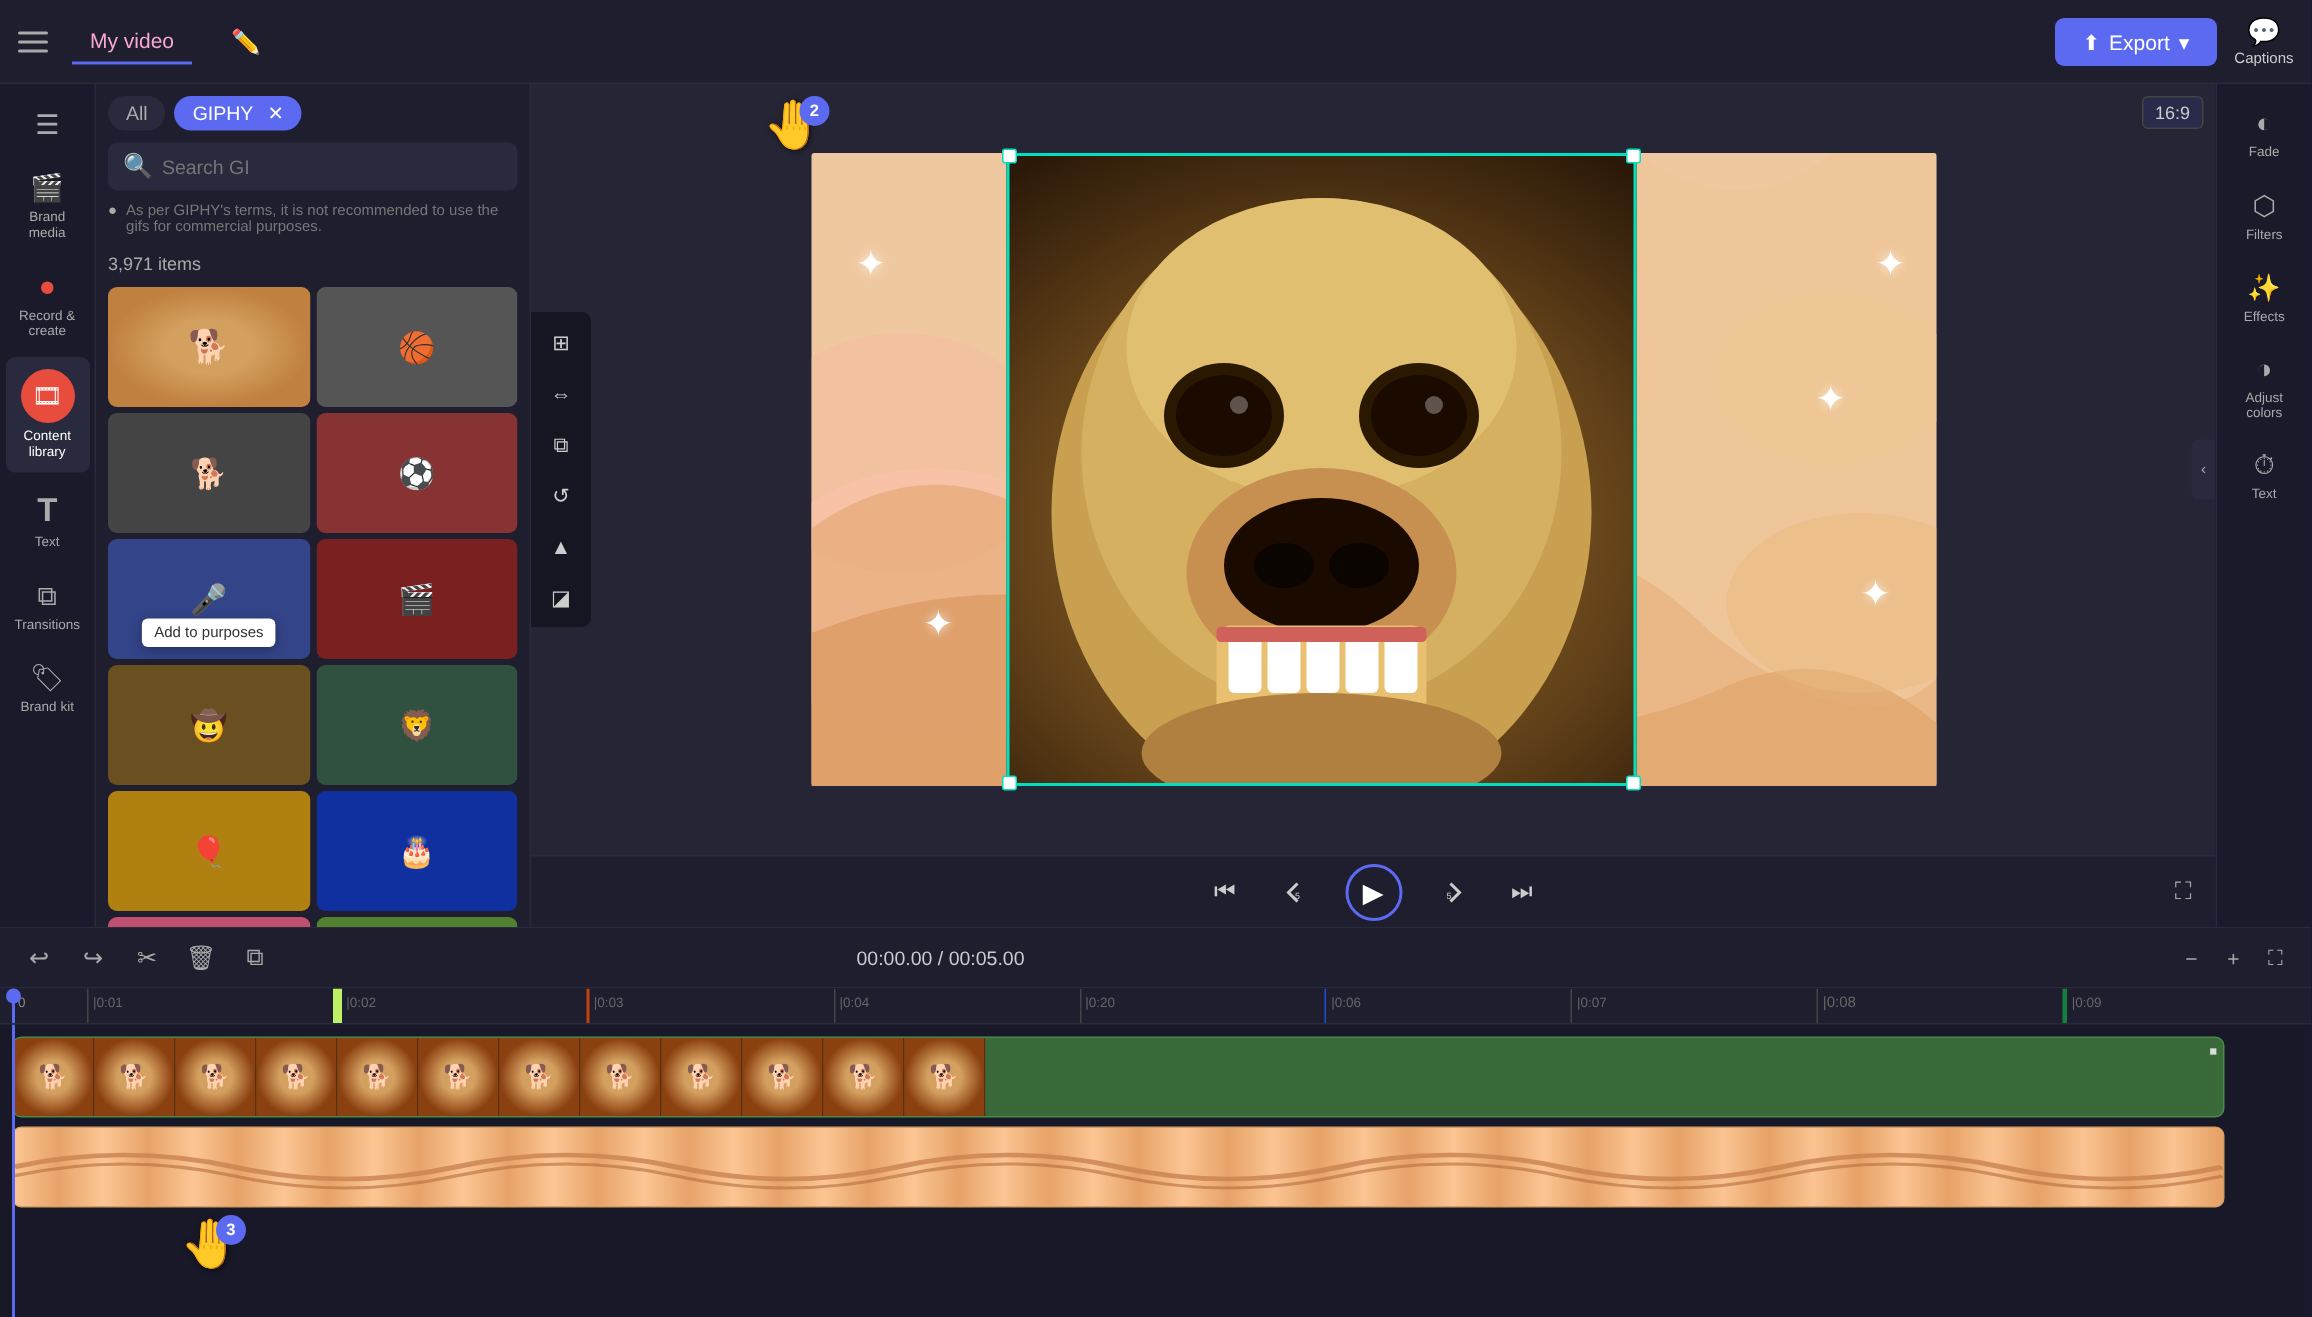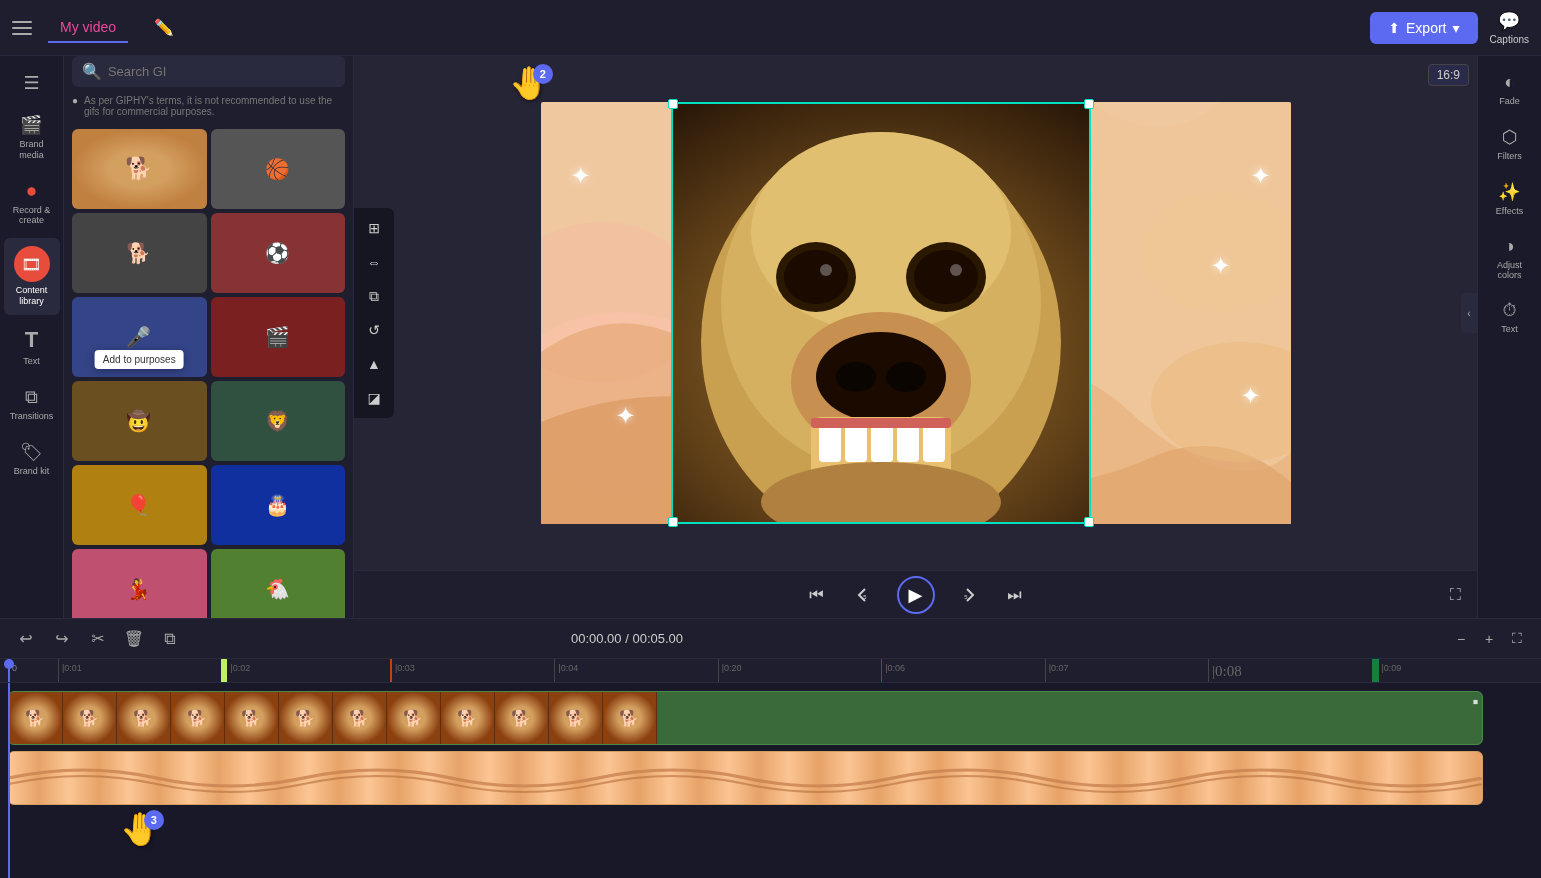--- a/index.html
+++ b/index.html
@@ -33,21 +33,21 @@
       width: 24px; height: 24px;
       display: flex; flex-direction: column; justify-content: center; gap: 4px;
       cursor: pointer;
     }
     .hamburger-icon span {
       display: block; width: 20px; height: 2px; background: #aaa; border-radius: 2px;
     }
     .tab-my-video {
       background: transparent;
       border: none;
-      color: #ec4899;
+      color: #f9a8d4;
       font-size: 14px;
       cursor: pointer;
       padding: 6px 12px;
       border-bottom: 2px solid #5b6af0;
     }
     .top-bar-icons {
       display: flex; align-items: center; gap: 8px; margin-left: 8px;
     }
     .icon-btn {
       background: none; border: none; color: #aaa; cursor: pointer;
@@ -570,28 +570,35 @@
       <span class="nav-icon">⧉</span>
       <span class="nav-item-label">Transitions</span>
     </div>
     <div class="nav-item">
       <span class="nav-icon">🏷</span>
       <span class="nav-item-label">Brand kit</span>
     </div>
   </div>
 
   <div class="panel">
+    <div class="panel-tabs">
+      <button class="panel-tab inactive">All</button>
+      <button class="panel-tab active">
+        GIPHY <span class="close-x">✕</span>
+      </button>
+    </div>
     <div class="search-bar">
       <span style="color:#888;">🔍</span>
       <input type="text" placeholder="Search GI" style="">
     </div>
     <div class="giphy-notice">
       <span class="dot">●</span>
       <span>As per GIPHY's terms, it is not recommended to use the gifs for commercial purposes.</span>
     </div>
+    <div class="items-count">3,971 items</div>
     <div class="gif-grid">
 
       <div class="gif-thumb c1">
         <div class="gif-thumb-inner" style="background:radial-gradient(ellipse, #d4a060 30%, #c08040 70%); font-size:22px;">🐕</div>
       </div>
       <div class="gif-thumb c2">
         <div class="gif-thumb-inner" style="background:#555;">🏀</div>
       </div>
 
       <div class="gif-thumb c3">
@@ -815,23 +822,23 @@
       <div style="position:relative;flex:1;height:24px;border-left:1px solid #444;">
         <span style="position:absolute;top:4px;left:3px;font-size:9px;color:#666;">|0:20</span>
       </div>
       <div style="position:relative;flex:1;height:24px;border-left:1px solid #1d4ed8;">
         <span style="position:absolute;top:4px;left:3px;font-size:9px;color:#666;">|0:06</span>
       </div>
       <div style="position:relative;flex:1;height:24px;border-left:1px solid #444;">
         <span style="position:absolute;top:4px;left:3px;font-size:9px;color:#666;">|0:07</span>
       </div>
       <div style="position:relative;flex:1;height:24px;border-left:1px solid #444;">
-        <span style="position:absolute;top:4px;left:3px;font-size:15px;color:#666;font-family:Liberation Serif, serif;">|0:08</span>
-      </div>
-      <div style="position:relative;flex:1;height:24px;border-left:7px solid #15803d;">
+        <span style="position:absolute;top:4px;left:3px;font-size:10px;color:#666;">|0:08</span>
+      </div>
+      <div style="position:relative;flex:1;height:24px;border-left:3px solid #15803d;">
         <span style="position:absolute;top:4px;left:3px;font-size:9px;color:#666;">|0:09</span>
       </div>
     </div>
 
     <div style="position:absolute;left:8px;top:0;bottom:0;width:2px;background:#5b6af0;z-index:10;">
       <div style="position:absolute;top:0;left:-4px;width:10px;height:10px;background:#5b6af0;border-radius:50%;"></div>
     </div>
   </div>
 
   <div class="timeline-content" style="position:relative;padding:8px;overflow:hidden;">

